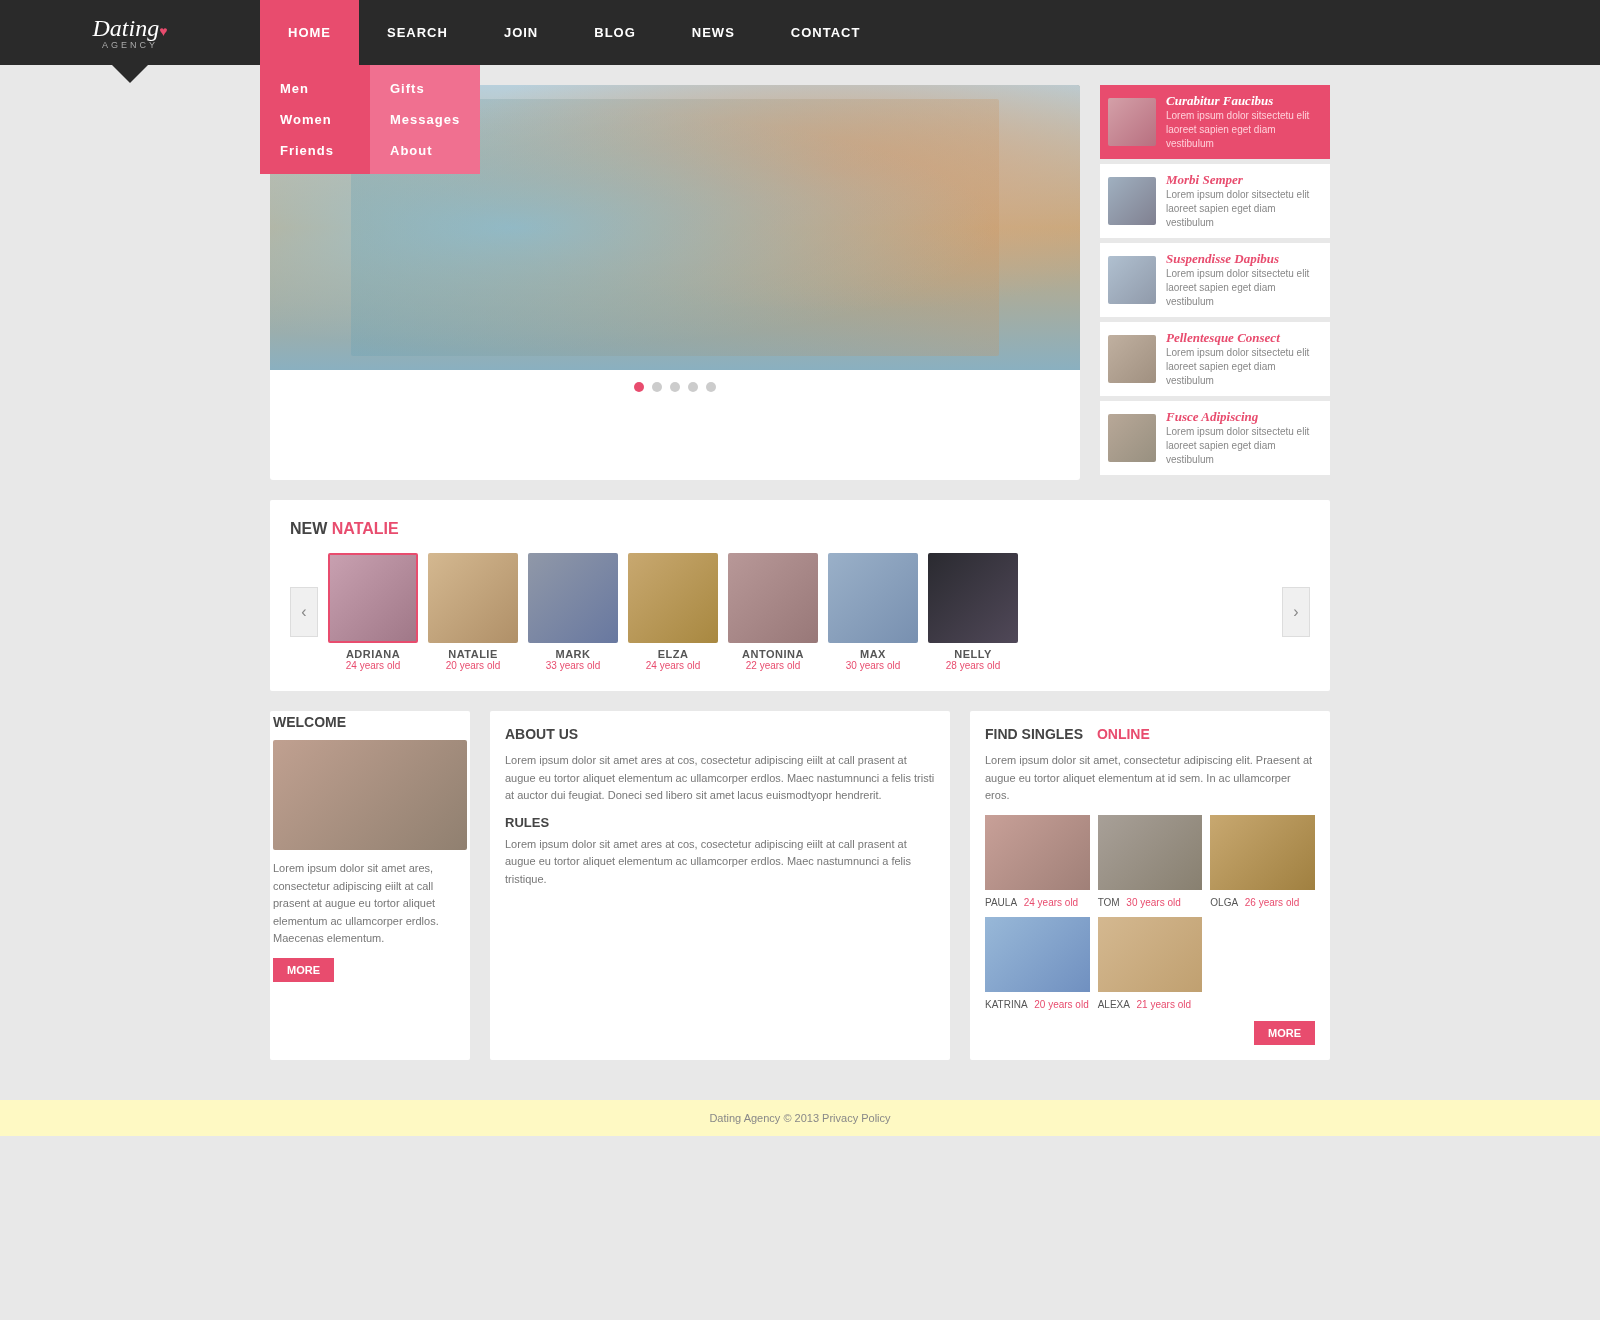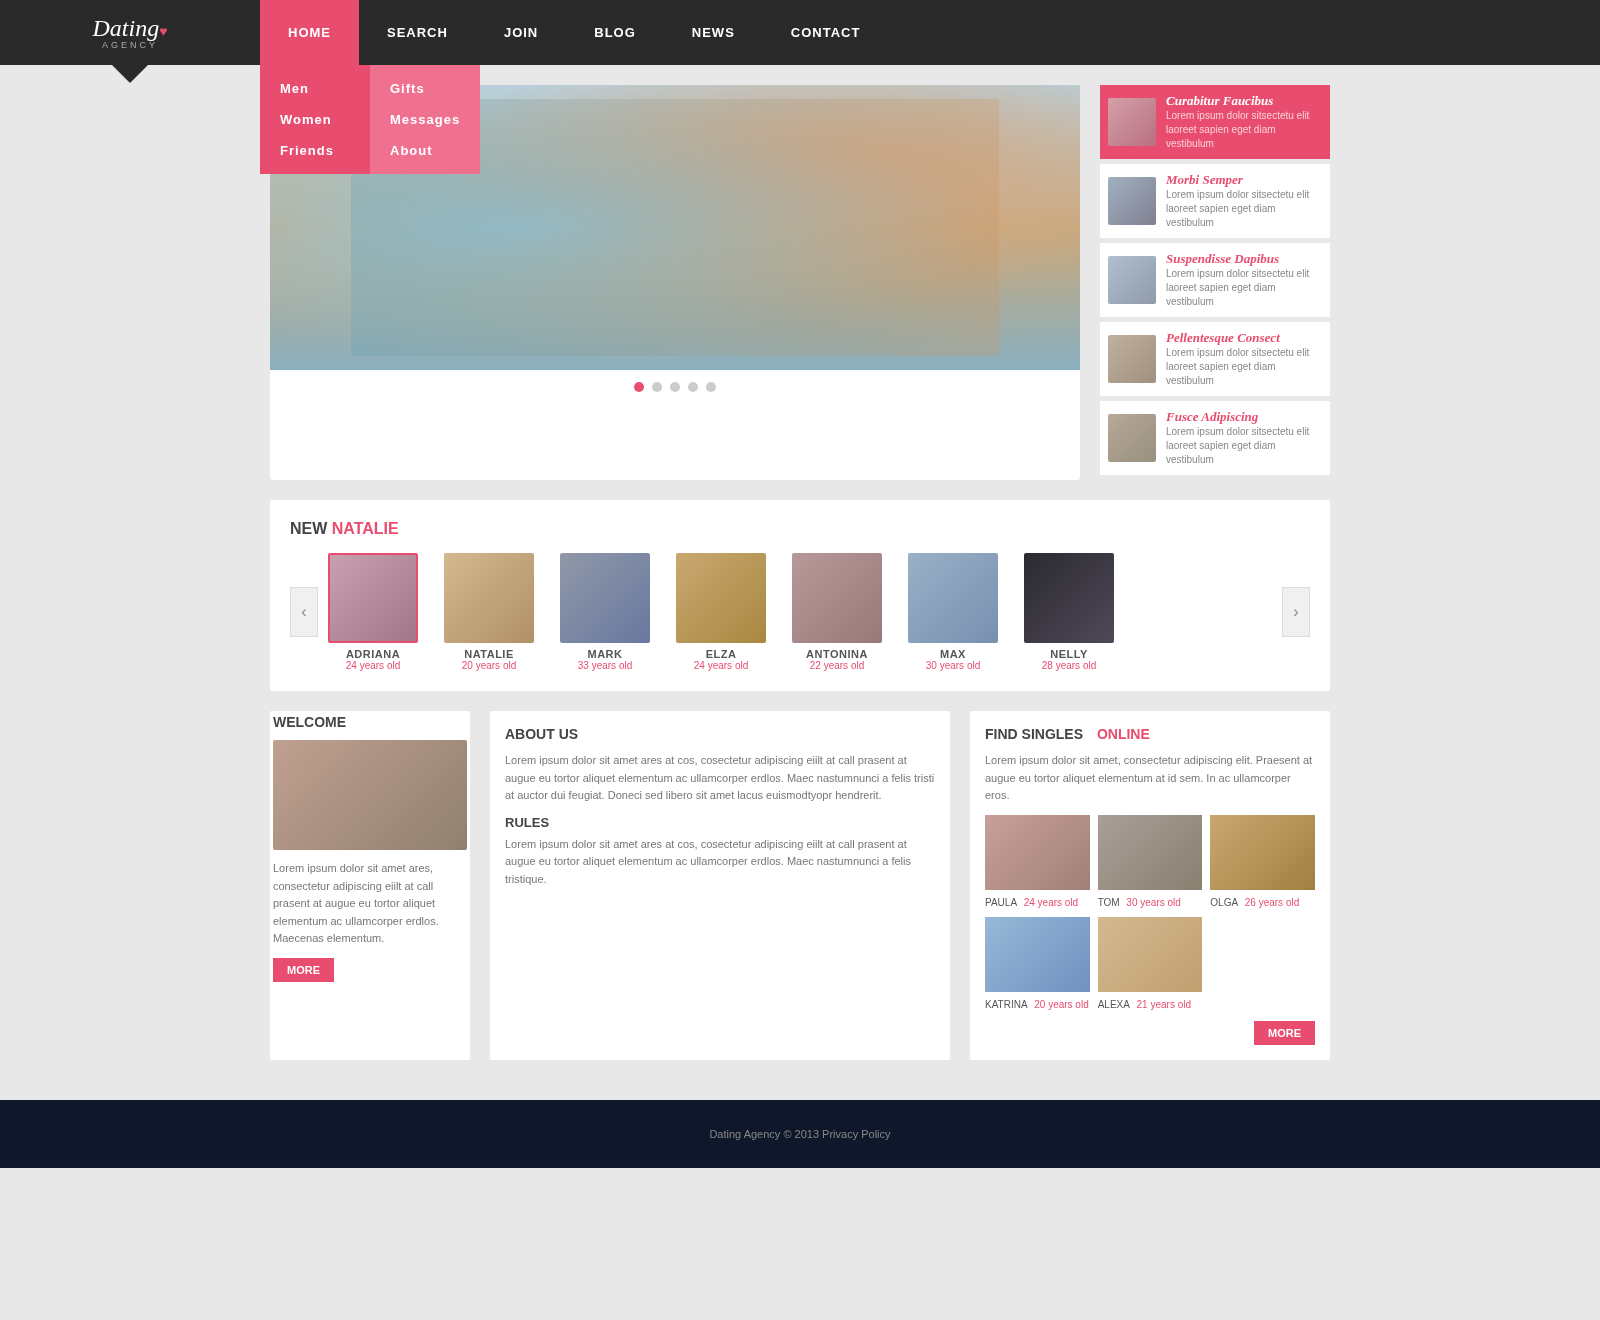--- a/index.html
+++ b/index.html
@@ -45,21 +45,21 @@
     .profile-name { font-family: Georgia, serif; font-style: italic; font-size: 13px; color: #e84c6e; font-weight: bold; }
     .profile-desc { font-size: 10px; color: #888; line-height: 1.4; }
     .profile-desc span { display: block; }
 
     
     .section-box { background: #fff; padding: 20px; margin-bottom: 20px; border-radius: 2px; }
     .section-title { font-size: 16px; font-weight: bold; color: #444; margin-bottom: 15px; }
     .section-title span { color: #e84c6e; }
     .members-carousel { display: flex; align-items: center; gap: 10px; }
     .carousel-btn { width: 28px; height: 50px; background: #f0f0f0; border: 1px solid #ddd; cursor: pointer; display: flex; align-items: center; justify-content: center; color: #888; font-size: 16px; flex-shrink: 0; }
-    .members-list { display: flex; gap: 26px; flex: 1; overflow: hidden; }
+    .members-list { display: flex; gap: 10px; flex: 1; overflow: hidden; }
     .member-card { text-align: center; flex-shrink: 0; }
     .member-photo { width: 90px; height: 90px; border-radius: 2px; margin-bottom: 5px; }
     .member-photo.selected { border: 2px solid #e84c6e; }
     .mp-adriana { background: linear-gradient(135deg, #c8a0b0, #a07888); }
     .mp-natalie { background: linear-gradient(135deg, #d4b890, #b09068); }
     .mp-mark { background: linear-gradient(135deg, #9098a8, #6878a0); }
     .mp-elza { background: linear-gradient(135deg, #c8a870, #a88840); }
     .mp-antonina { background: linear-gradient(135deg, #b89898, #987878); }
     .mp-max { background: linear-gradient(135deg, #9ab0c8, #7890b0); }
     .mp-nelly { background: linear-gradient(135deg, #2a2a30, #504858); }
@@ -88,21 +88,21 @@
     .sp-tom { background: linear-gradient(135deg, #a8a098, #888070); }
     .sp-olga { background: linear-gradient(135deg, #c8a870, #a08040); }
     .sp-katrina { background: linear-gradient(135deg, #98b8d8, #7090c0); }
     .sp-alexa { background: linear-gradient(135deg, #d4b890, #c0a070); }
     .single-name { font-size: 10px; font-weight: normal; color: #555; display: inline; }
     .single-age { font-size: 10px; color: #e84c6e; display: inline; margin-left: 3px; }
 
     .find-more { text-align: right; margin-top: 10px; }
 
     
-    #footer { background: #0f172a; color: #888; text-align: center; padding: 28px; font-size: 11px; }
+    #footer { background: #fef9c3; color: #888; text-align: center; padding: 12px; font-size: 11px; }
 
     
     .hero-img-content { width: 100%; height: 100%; position: relative; overflow: hidden; }
     .couple-bg { width: 100%; height: 100%; background: 
       radial-gradient(ellipse at 30% 50%, #9bc5d5 0%, transparent 60%),
       radial-gradient(ellipse at 70% 30%, #d4aa88 0%, transparent 50%),
       linear-gradient(to bottom, #b8d0dc, #c8a87a, #8ab0c0); }
   </style>
 </head>
 <body>

